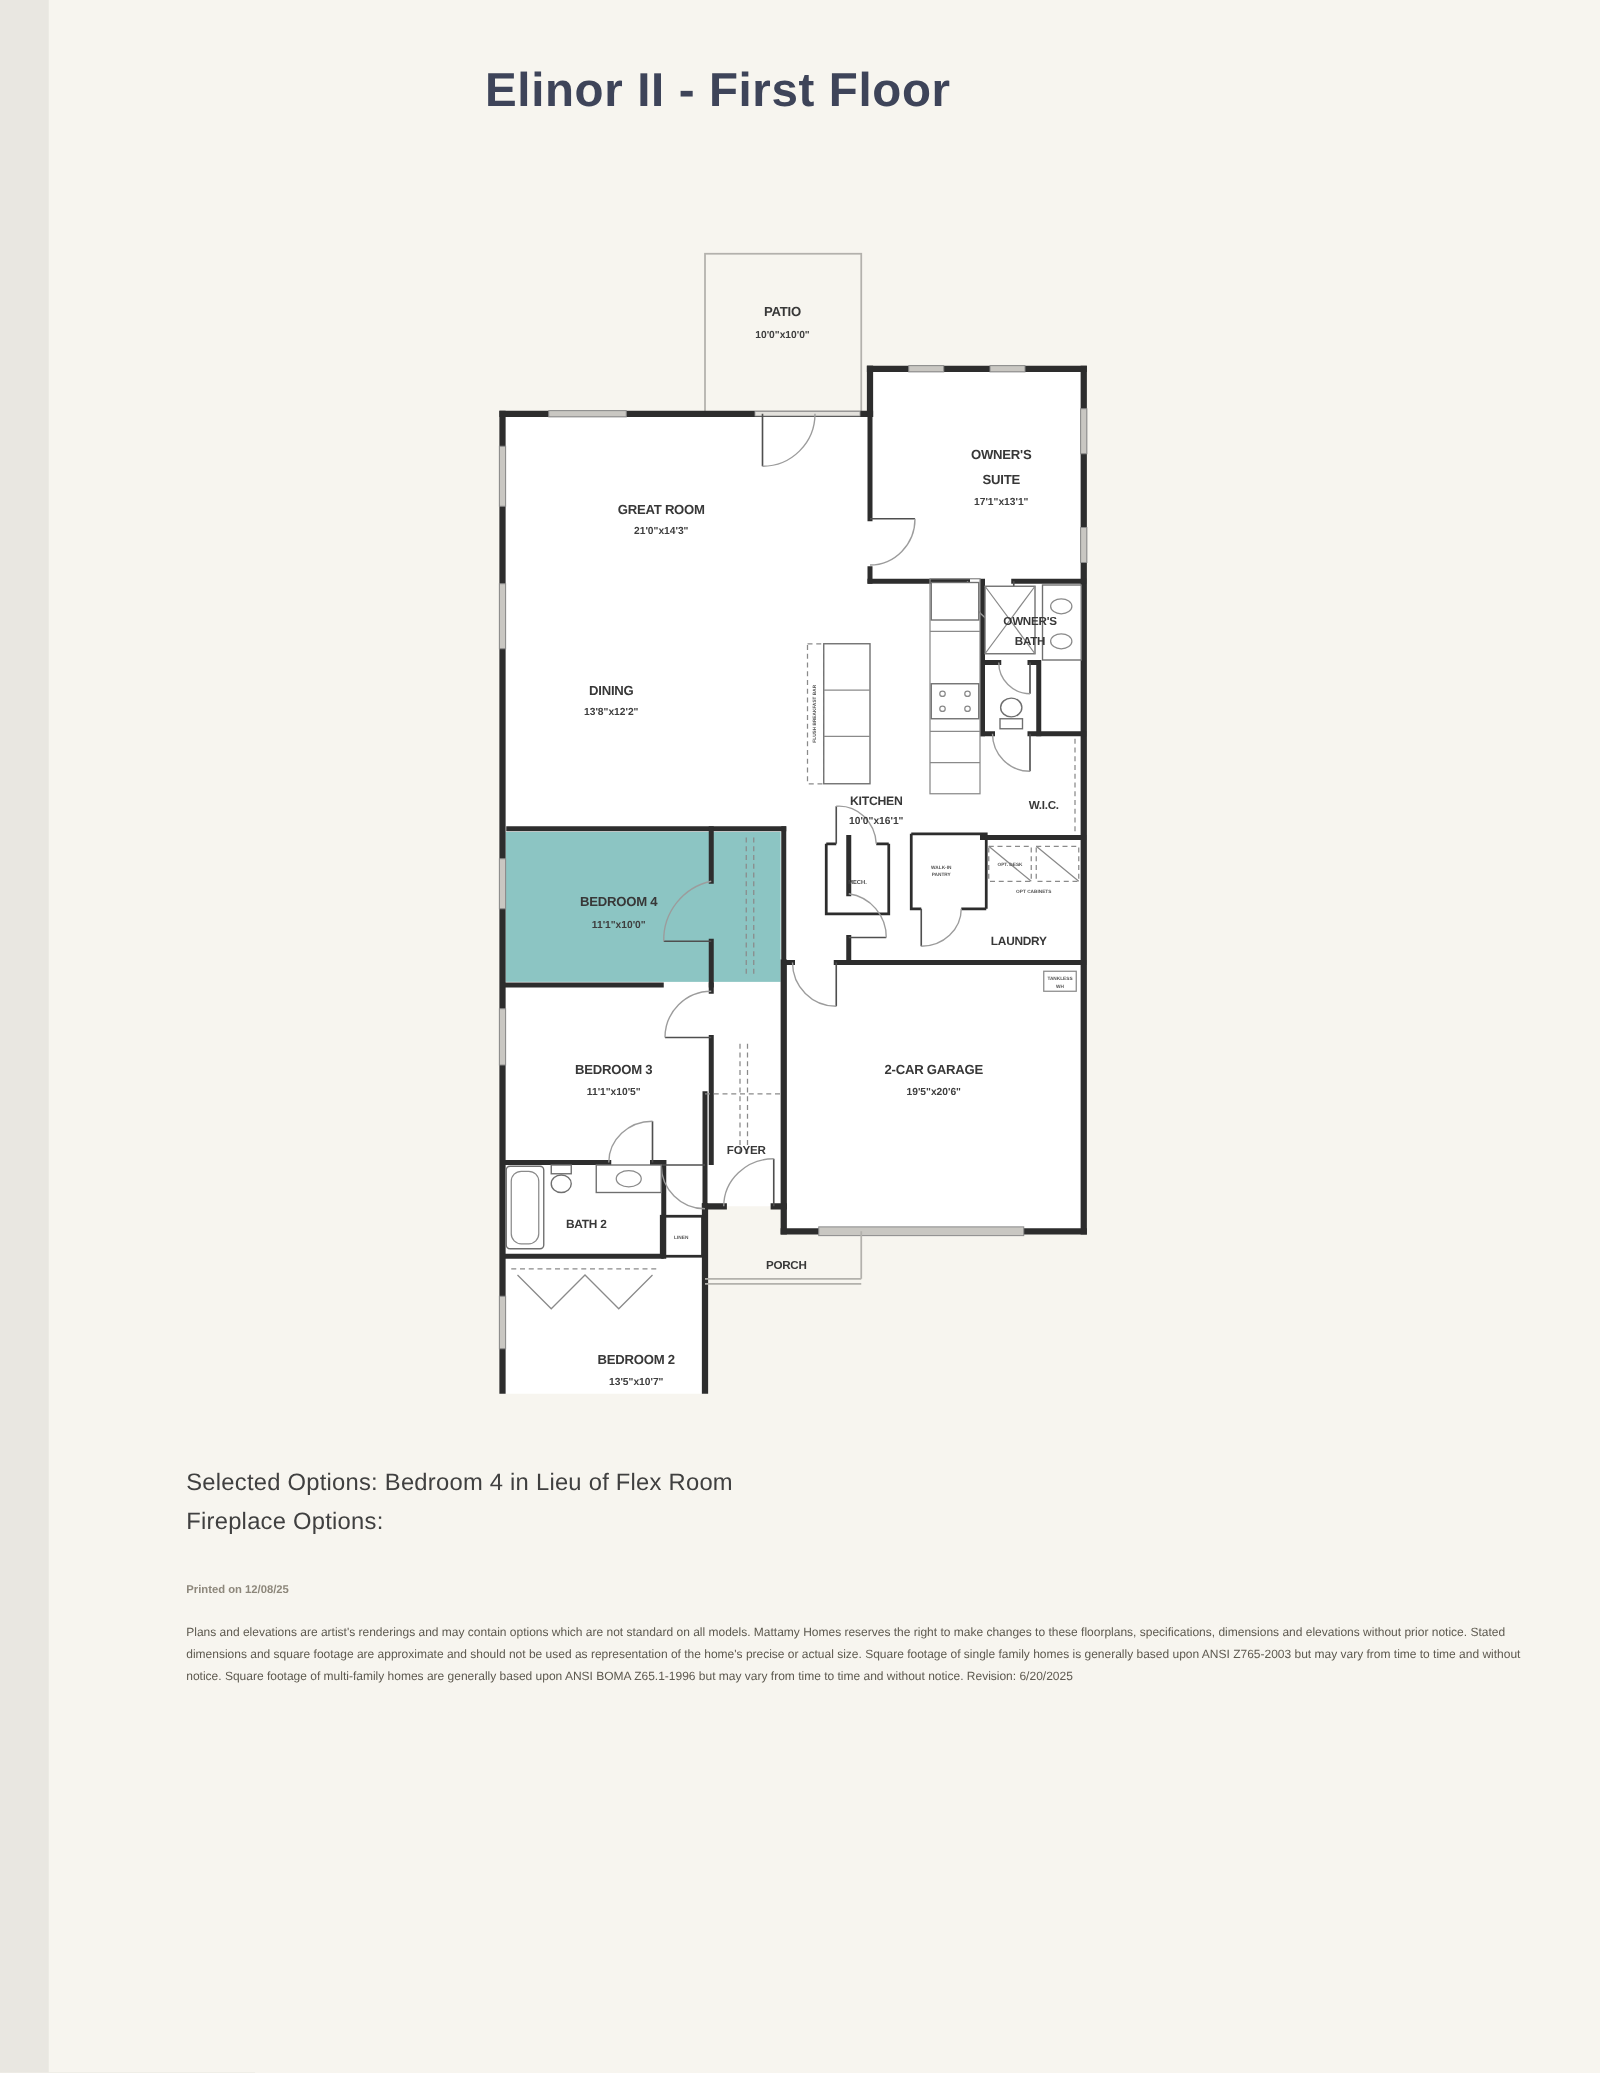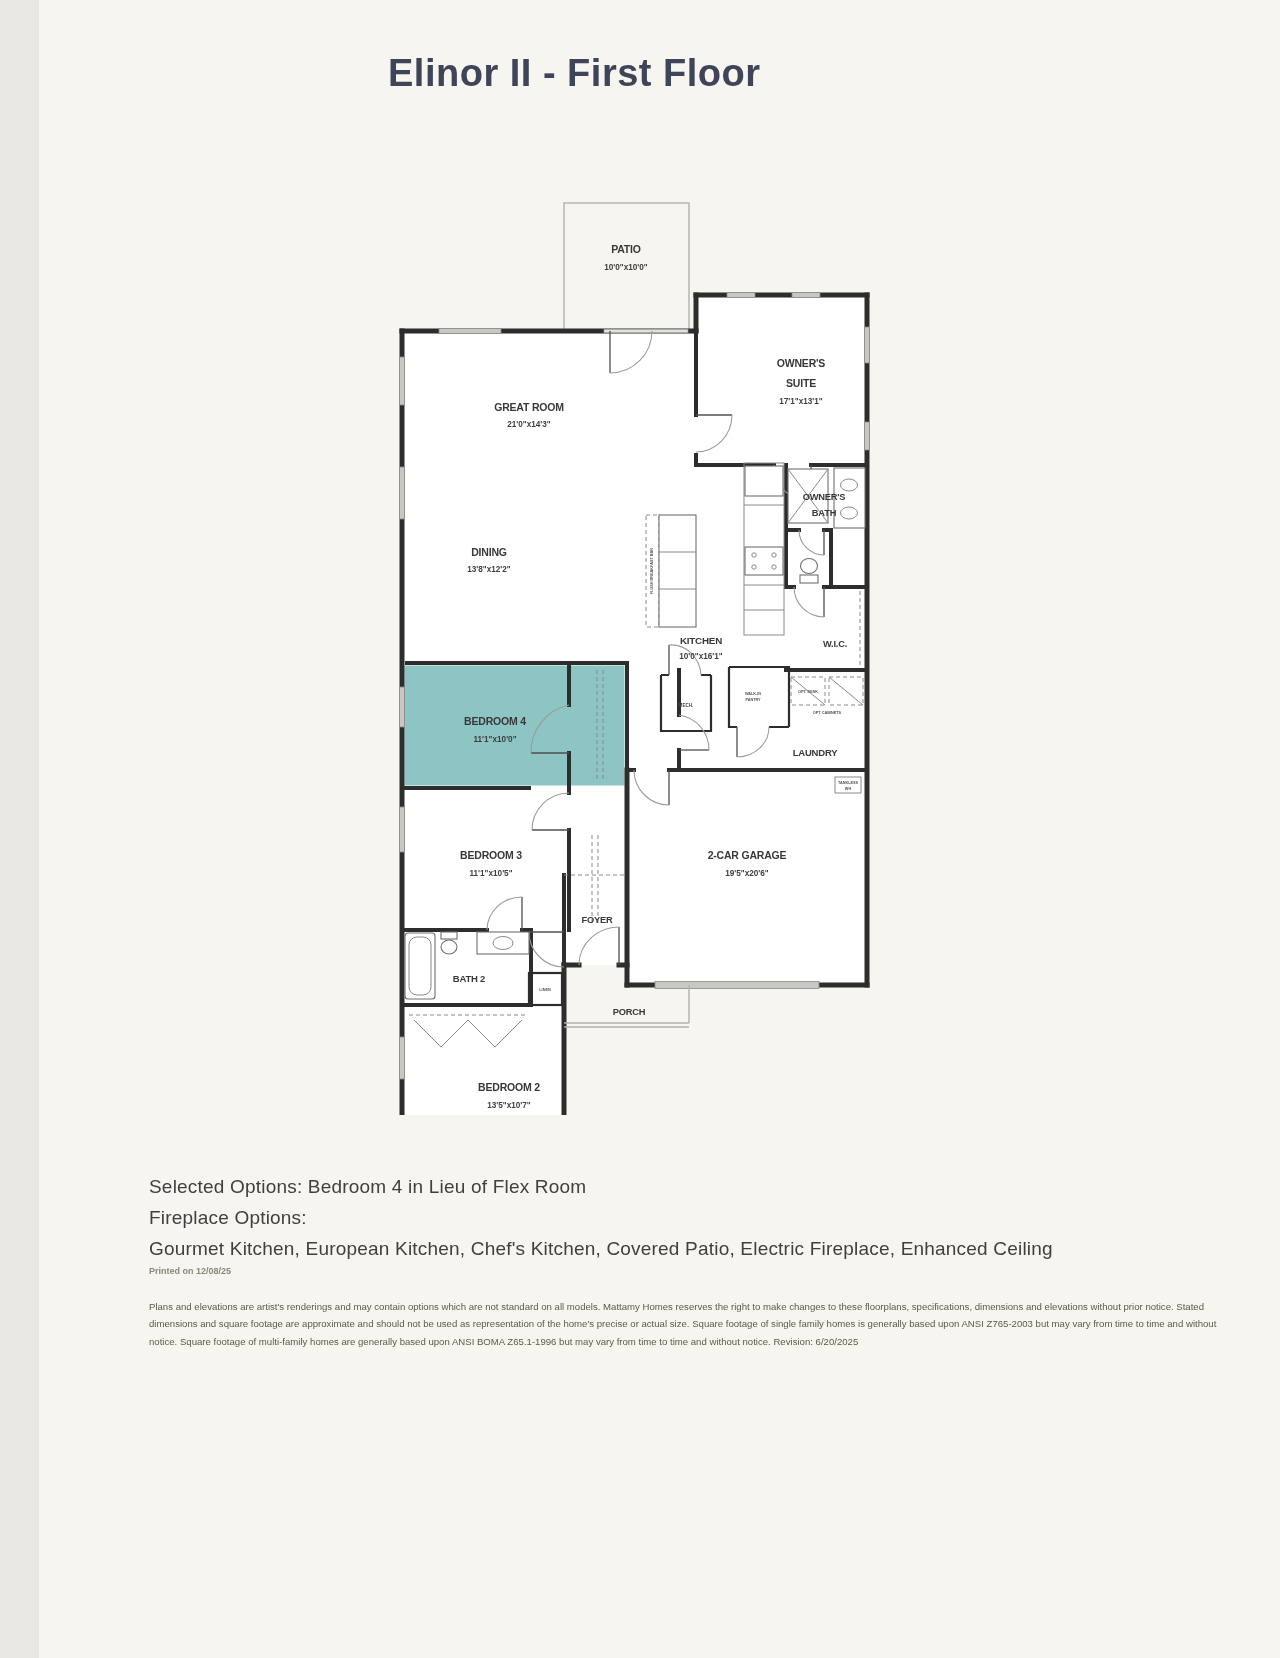--- a/index.html
+++ b/index.html
@@ -251,17 +251,16 @@
 
       <text class="sm" x="307" y="532">MECH.</text>
       <text class="xs" x="374" y="520">WALK-IN</text>
       <text class="xs" x="374" y="526">PANTRY</text>
       <text class="xs" x="166" y="816">LINEN</text>
     </g>
   </svg>
 
   <div class="opts opt1">Selected Options: Bedroom 4 in Lieu of Flex Room</div>
   <div class="opts opt2">Fireplace Options:</div>
-  <div class="opts opt3">Gourmet Kitchen, European Kitchen, Chef's Kitchen, Covered Patio, Electric Fireplace, Enhanced Ceiling</div>
   <div class="printed">Printed on 12/08/25</div>
   <div class="disclaimer">Plans and elevations are artist's renderings and may contain options which are not standard on all models. Mattamy Homes reserves the right to make changes to these floorplans, specifications, dimensions and elevations without prior notice. Stated dimensions and square footage are approximate and should not be used as representation of the home's precise or actual size. Square footage of single family homes is generally based upon ANSI Z765-2003 but may vary from time to time and without notice. Square footage of multi-family homes are generally based upon ANSI BOMA Z65.1-1996 but may vary from time to time and without notice. Revision: 6/20/2025</div>
 
 </div>
 
 </body></html>

